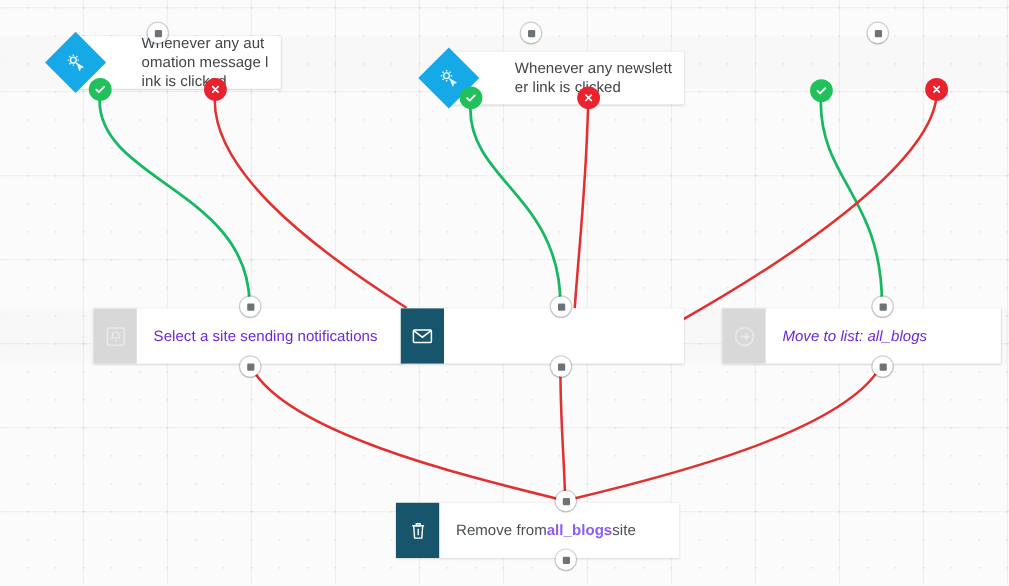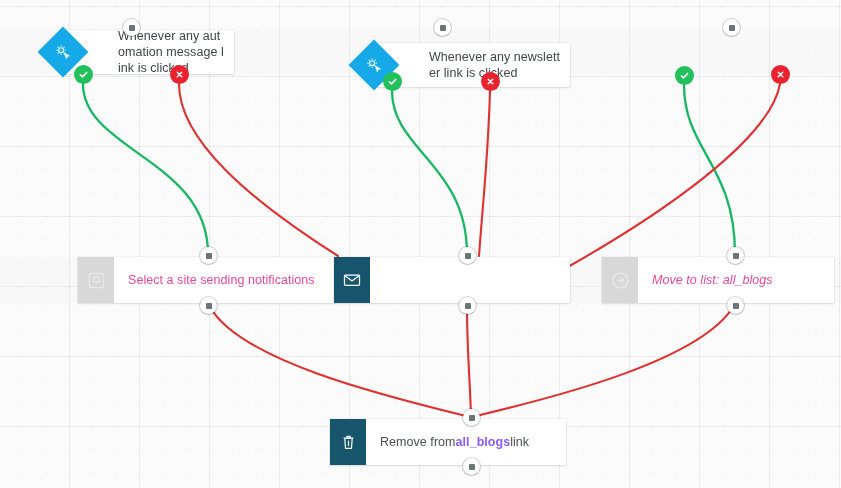--- a/index.html
+++ b/index.html
@@ -110,21 +110,21 @@
   .diamond svg {
     transform: rotate(-45deg);
   }
 
   
   .action { height: 46px; }
   .action .node-icon { width: 36px; }
   .action.dark .node-icon { background: #16556c; }
   .action.muted .node-icon { background: #d8d8d8; }
   .action .node-label { color: #4a4f52; }
-  .action.muted .node-label { color: #ec4899; }
+  .action.muted .node-label { color: #6d28d9; }
 
   
   .port {
     position: absolute;
     width: 17px;
     height: 17px;
     border-radius: 50%;
     background: #ffffff;
     box-shadow: 0 0 0 1px rgba(0,0,0,0.17), 0 1px 1.5px rgba(0,0,0,0.12);
     display: flex;
@@ -238,21 +238,21 @@
       <svg width="19" height="19" viewBox="0 0 24 24" fill="none" stroke="#ffffff" stroke-width="1.5">
         <path d="M5.8 6.5h12.4"></path>
         <path d="M7.3 6.5l.9 13h7.6l.9-13"></path>
         <path d="M10 4.3h4v2.2h-4z"></path>
         <path d="M12 9.6v6.8"></path>
       </svg>
     </div>
     <div class="node-label">
       <span>Remove from </span>
         <span class="bold-token">all_blogs</span>
-        <span> link</span>
+        <span> site</span>
     </div>
   </div>
 
   <div class="port" style="left:123px; top:19px;"></div>
   <div class="port" style="left:434px; top:19px;"></div>
   <div class="port" style="left:723px; top:19px;"></div>
 
   <div class="port" style="left:200px; top:247px;"></div>
   <div class="port" style="left:200px; top:297px;"></div>
 

